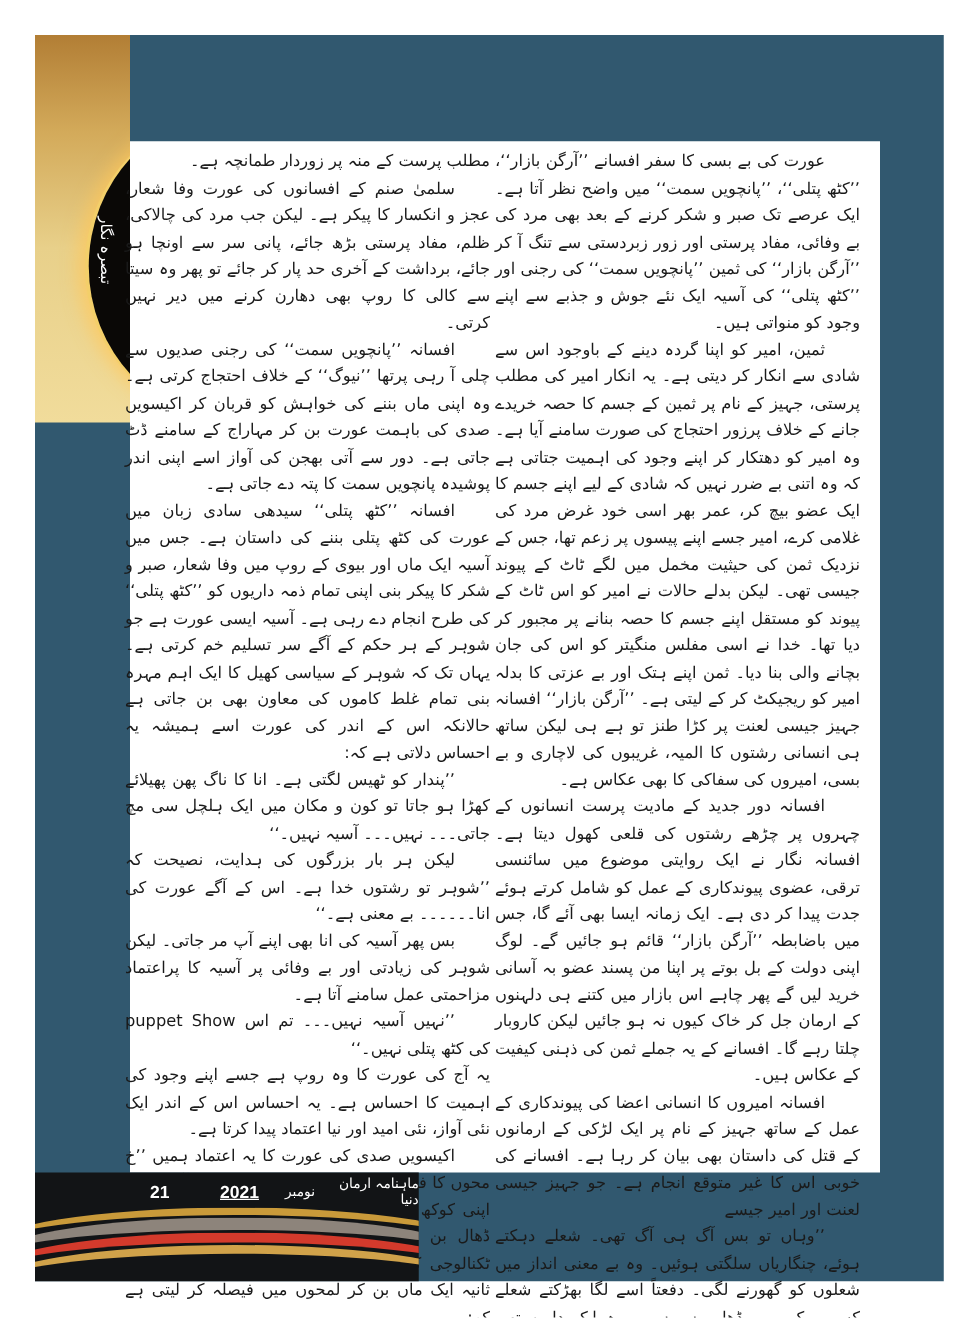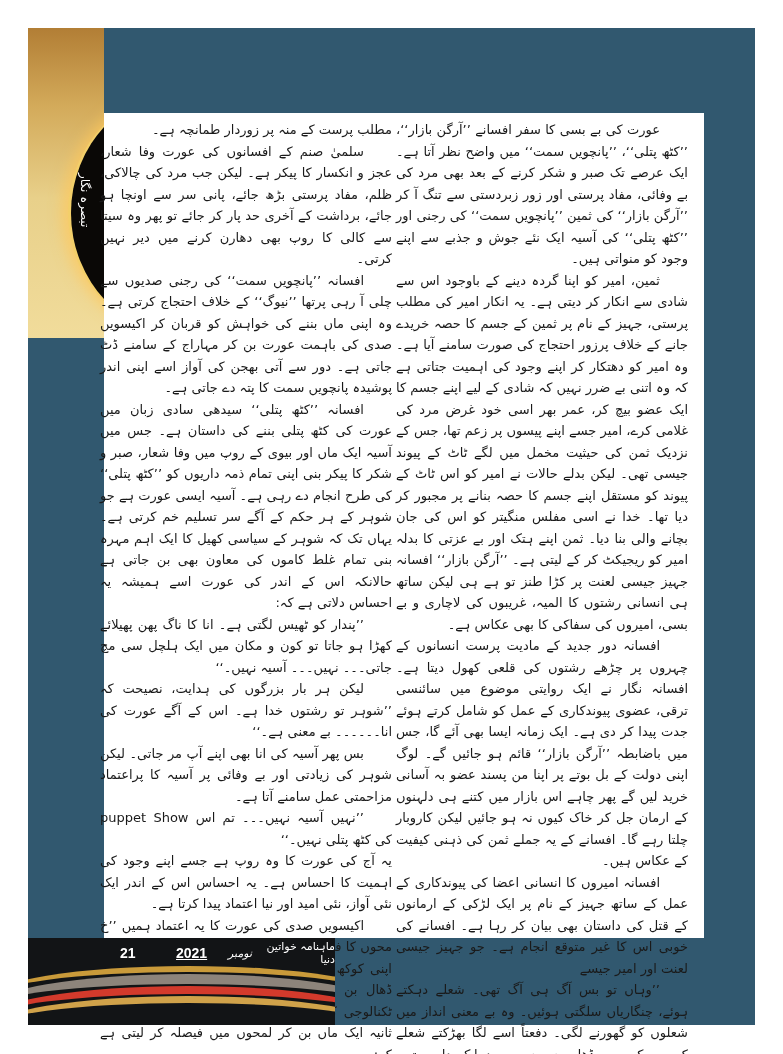--- a/index.html
+++ b/index.html
@@ -56,21 +56,21 @@
   .wave.w1 { top: 28px; border-top: 6px solid #c99a3a; }
   .wave.w2 { top: 36px; border-top: 10px solid #8d847b; }
   .wave.w3 { top: 48px; border-top: 8px solid #d33a2c; }
   .wave.w4 { top: 58px; border-top: 7px solid #d0a24a; }
   .footer-row {
     position: absolute; top: 4px; left: 0; width: 307px; height: 22px;
     display: flex; align-items: center; color: #ffffff;
   }
   .footer-page { position: absolute; left: 92px; font-weight: bold; font-size: 14px; font-family: "Liberation Sans", sans-serif; }
   .footer-year { position: absolute; left: 148px; font-weight: bold; font-size: 14px; font-family: "Liberation Sans", sans-serif; text-decoration: underline; }
-  .footer-month { position: absolute; left: 200px; font-size: 11px; direction: rtl; font-style: italic; }
+  .footer-month { position: absolute; left: 200px; font-size: 11px; direction: rtl; }
   .footer-mag { position: absolute; left: 235px; font-size: 11px; direction: rtl; }
 </style>
 </head>
 <body>
 
 <div class="page-frame"></div>
 
 <div class="gold-strip">
   <div class="curve"></div>
 </div>
@@ -101,15 +101,15 @@
 
 <div class="footer-banner">
   <div class="wave w1"></div>
   <div class="wave w2"></div>
   <div class="wave w3"></div>
   <div class="wave w4"></div>
   <div class="footer-row">
     <span class="footer-page">21</span>
     <span class="footer-year">2021</span>
     <span class="footer-month">نومبر</span>
-    <span class="footer-mag">ماہنامہ خواتین دنیا</span>
+    <span class="footer-mag">ماہنامہ ارمان دنیا</span>
   </div>
 </div>
 
 </body></html>

